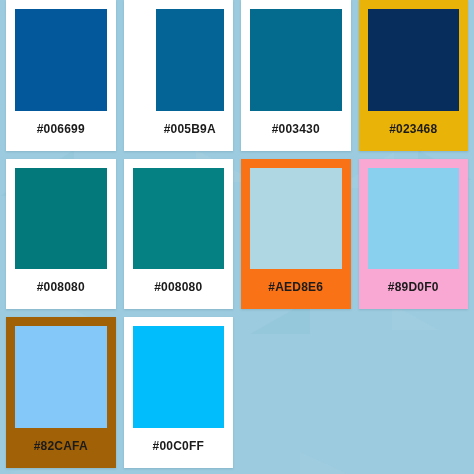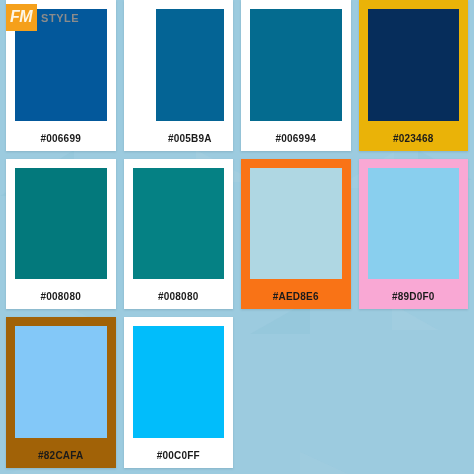--- a/index.html
+++ b/index.html
@@ -60,24 +60,24 @@
   }
 
   .swatch {
     flex: 1 1 auto;
     width: 100%;
     min-height: 0;
   }
 
   .hex-label {
     flex: 0 0 auto;
-    height: 30px;
+    height: 40px;
     line-height: 36px;
     text-align: center;
-    font-size: 10px;
+    font-size: 12px;
     font-weight: bold;
     color: #1b1b1b;
     letter-spacing: 0.2px;
     font-family: "Liberation Sans", sans-serif;
     white-space: nowrap;
   }
 
   
   .logo {
     position: absolute;
@@ -117,38 +117,34 @@
     <div class="bg-tri" style="left:196px; top:150px; border-width:0 60px 32px 0;  border-color:transparent transparent #adcfe0 transparent;"></div>
     <div class="bg-tri" style="left:336px; top:152px; border-width:0 0 36px 58px;  border-color:transparent transparent #a8cfe1 transparent;"></div>
     <div class="bg-tri" style="left:418px; top:150px; border-width:0 54px 30px 0;  border-color:transparent transparent #8fc2d8 transparent;"></div>
     <div class="bg-tri" style="left:60px;  top:302px; border-width:0 52px 28px 0;  border-color:transparent transparent #a8cfe1 transparent;"></div>
     <div class="bg-tri" style="left:250px; top:300px; border-width:0 0 34px 60px;  border-color:transparent transparent #8fc2d8 transparent;"></div>
     <div class="bg-tri" style="left:392px; top:304px; border-width:0 46px 26px 0;  border-color:transparent transparent #acd0e1 transparent;"></div>
     <div class="bg-tri" style="left:8px;   top:452px; border-width:0 0 22px 52px;  border-color:transparent transparent #a5cde0 transparent;"></div>
     <div class="bg-tri" style="left:300px; top:452px; border-width:0 48px 22px 0;  border-color:transparent transparent #a5cde0 transparent;"></div>
   </div>
 
-  <div class="logo">
-    <span class="logo-badge" style="background-color: rgb(245, 160, 27); color: rgb(253, 246, 230);">FM</span>
-    <span class="logo-word" style="color: rgb(139, 139, 139);">STYLE</span>
-  </div>
 
   <div class="grid">
 
     <div class="card" style="background-color: rgb(255, 255, 255);">
       <div class="swatch" style="background-color: rgb(3, 88, 155);"></div>
       <div class="hex-label">#006699</div>
     </div>
     <div class="card" style="background-color: rgb(255, 255, 255); padding-left: 32px;">
       <div class="swatch" style="background-color: rgb(4, 100, 149);"></div>
       <div class="hex-label">#005B9A</div>
     </div>
     <div class="card" style="background-color: rgb(255, 255, 255);">
       <div class="swatch" style="background-color: rgb(4, 107, 143);"></div>
-      <div class="hex-label">#006994</div>
+      <div class="hex-label">#003430</div>
     </div>
     <div class="card" style="background-color: #eab308;">
       <div class="swatch" style="background-color: rgb(6, 45, 91);"></div>
       <div class="hex-label">#023468</div>
     </div>
 
     <div class="card" style="background-color: rgb(255, 255, 255);">
       <div class="swatch" style="background-color: rgb(3, 121, 124);"></div>
       <div class="hex-label">#008080</div>
     </div>

